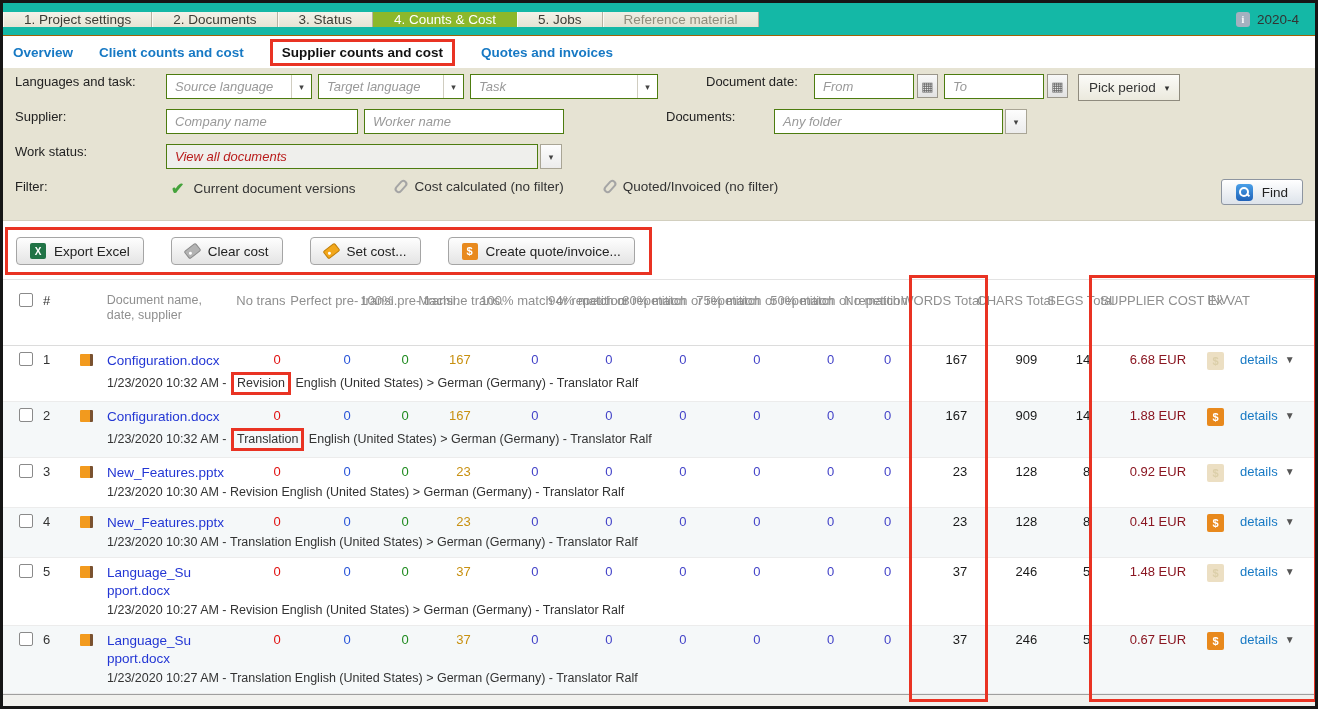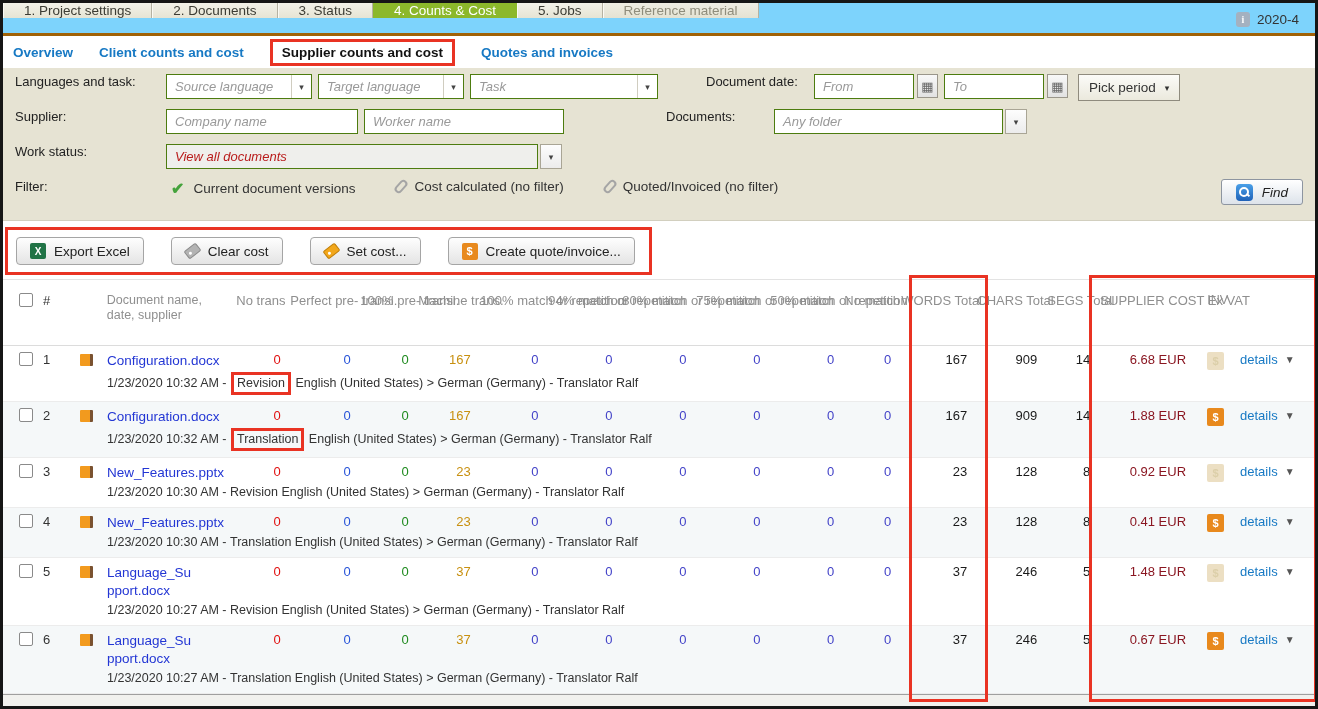--- a/index.html
+++ b/index.html
@@ -4,22 +4,22 @@
 <style>
   * { box-sizing: border-box; margin: 0; padding: 0; }
   html,body { background:#fff; }
   body { font-family: "Liberation Sans", sans-serif; }
   .page {
     position: relative; width: 1318px; height: 709px;
     border: 3px solid #161616; background: #fff; overflow: hidden;
   }
 
   
-  .tabbar { display:flex; align-items:flex-start; height:33px; background:#7dd3fc;
-            border-bottom:3px solid #a16207; position:relative; }
+  .tabbar { display:flex; align-items:center; height:33px; background:#14b8a6;
+            border-bottom:1px solid #a16207; position:relative; }
   .tab { display:flex; align-items:center; justify-content:center;
          font-size:13.5px; color:#3c3c34; background:linear-gradient(#f3f2e9,#e6e4d4);
          border-right:1px solid #b5b2a2; border-left:1px solid #fbfaf4; padding:0 20px; cursor:pointer; }
   .tab.active { background:#8cb82b; color:#fff; border-color:#8cb82b; }
   .tab.disabled { color:#8f8d7c; background:linear-gradient(#efeee4,#e4e2d2); }
   .project-badge { position:absolute; right:16px; top:0; height:33px; display:flex; align-items:center; gap:7px;
                    font-size:13.5px; color:#333; }
   .info-icon { display:inline-flex; width:14px; height:15px; border-radius:3px; background:#a4b1c0;
                color:#fff; font-size:10px; font-weight:bold; align-items:center; justify-content:center;
                font-family:"Liberation Serif", serif; }
@@ -48,21 +48,21 @@
                  border-left:1px solid #d0cdc0; cursor:pointer; }
   .cal-btn { width:21px; height:24px; border:1px solid #9a968a; background:linear-gradient(#f8f8f8,#e2e2e2);
              color:#666; font-size:13px; display:flex; align-items:center; justify-content:center; margin-left:3px; cursor:pointer; }
   .pick-period { height:27px; border:1px solid #8f8b7e; background:linear-gradient(#fbfbf8,#ebe9dd);
                  display:flex; align-items:center; gap:9px; padding:0 10px; font-size:13.5px; color:#333; margin-left:10px; cursor:pointer; }
   .chip { display:flex; align-items:center; gap:9px; font-size:13.5px; color:#333; }
   .check-glyph { color:#45a33c; font-size:16px; font-weight:bold; }
   .clip-glyph { width:8px; height:15px; border:2px solid #a5a5a5; border-radius:7px; transform:rotate(42deg); display:inline-block; }
   .find-btn { display:flex; align-items:center; gap:9px; height:26px; padding:0 14px; margin-right:12px;
               border:1px solid #8d95a0; border-radius:3px; background:linear-gradient(#ffffff,#dde3ea);
-              font-size:13.5px; color:#222; cursor:pointer;font-style:italic; }
+              font-size:13.5px; color:#222; cursor:pointer; }
   .find-icon { position:relative; width:17px; height:17px; border-radius:4px; background:linear-gradient(#4aa0e8,#1f62b8); }
   .find-icon::before { content:""; position:absolute; left:3px; top:3px; width:6px; height:6px;
                        border:2px solid #fff; border-radius:50%; }
   .find-icon::after { content:""; position:absolute; left:10px; top:10px; width:4px; height:2px;
                       background:#fff; transform:rotate(45deg); }
 
   
   .toolbar { background:#fff; padding:6px 0 4px 0; }
   .toolbar-annot { display:inline-flex; gap:27px; border:3px solid #e93323; padding:7px 14px 7px 8px; margin-left:2px; }
   .tbtn { display:flex; align-items:center; gap:8px; height:28px; padding:0 13px; border:1px solid #a5a5a5;

